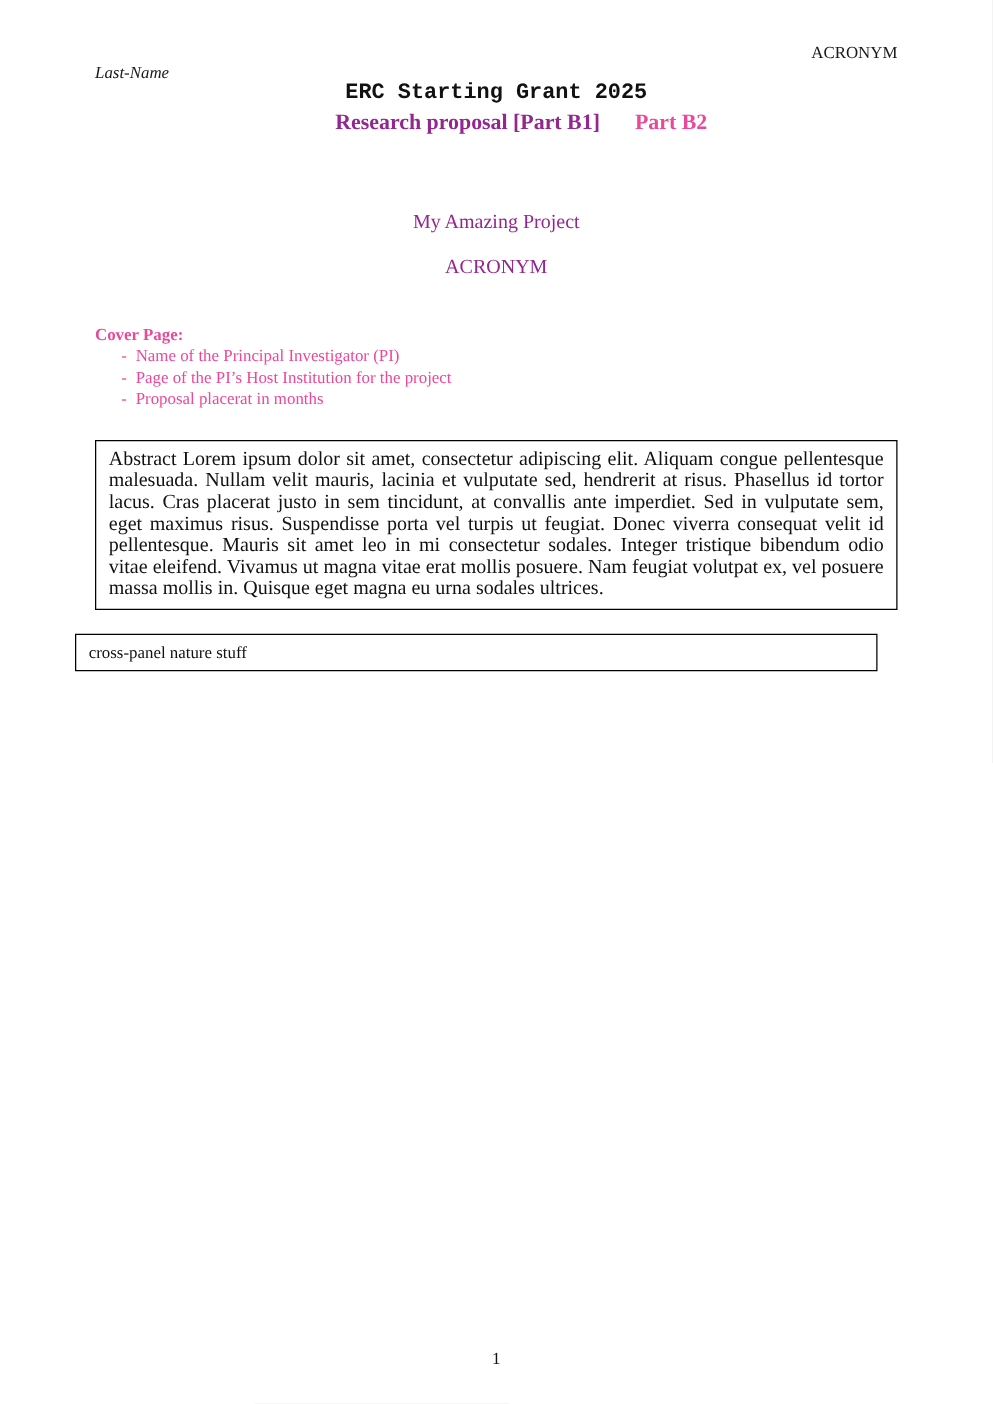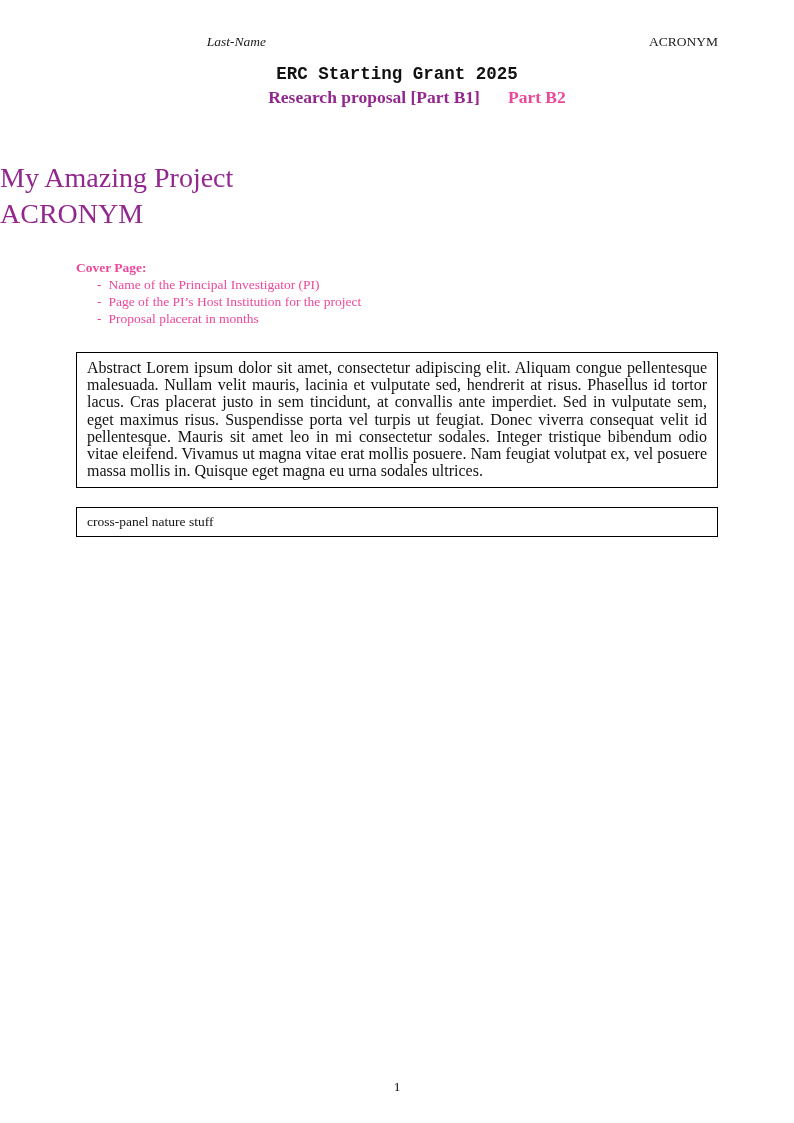--- a/index.html
+++ b/index.html
@@ -21,21 +21,21 @@
   
   .running-header {
     position: absolute;
     top: 33px;
     left: 76px;
     right: 76px;
     display: flex;
     font-size: 13.5px;
     line-height: 17px;
   }
-  .running-header .hl { flex: 1; text-align: center; font-style: italic; }
+  .running-header .hl { flex: 1; text-align: left; font-style: italic; margin-top: 16px; }
   .running-header .hc { flex: 1; text-align: center; }
   .running-header .hr { flex: 1; text-align: right; }
 
   
   .call-block {
     position: absolute;
     top: 64px;
     left: 0;
     width: 100%;
     text-align: center;
@@ -54,23 +54,23 @@
   }
   .txt-purple { color: #93278F; margin-left: 40px; }
   .txt-blue   { color: #ec4899; margin-left: 28px; }
 
   
   .project-title {
     position: absolute;
     top: 160px;
     left: 0;
     width: 100%;
-    text-align: left;
+    text-align: center;
     color: #93278F;
-    font-size: 28px;
+    font-size: 16px;
     line-height: 36px;
   }
 
   
   .cover-section {
     position: absolute;
     top: 259px;
     left: 76px;
     right: 76px;
     color: #ec4899;
@@ -92,21 +92,21 @@
     border: 1px solid #000000;
     padding: 6px 10px 8px 10px;
     font-size: 16px;
     line-height: 17.2px;
     text-align: justify;
     color: #111111;
   }
   .cross-box {
     position: absolute;
     top: 507px;
-    left: 76px;
+    left: 60px;
     width: 642px;
     box-sizing: border-box;
     border: 1px solid #000000;
     padding: 5px 10px 6px 10px;
     font-size: 13.5px;
     line-height: 17px;
     color: #111111;
   }
 
   

